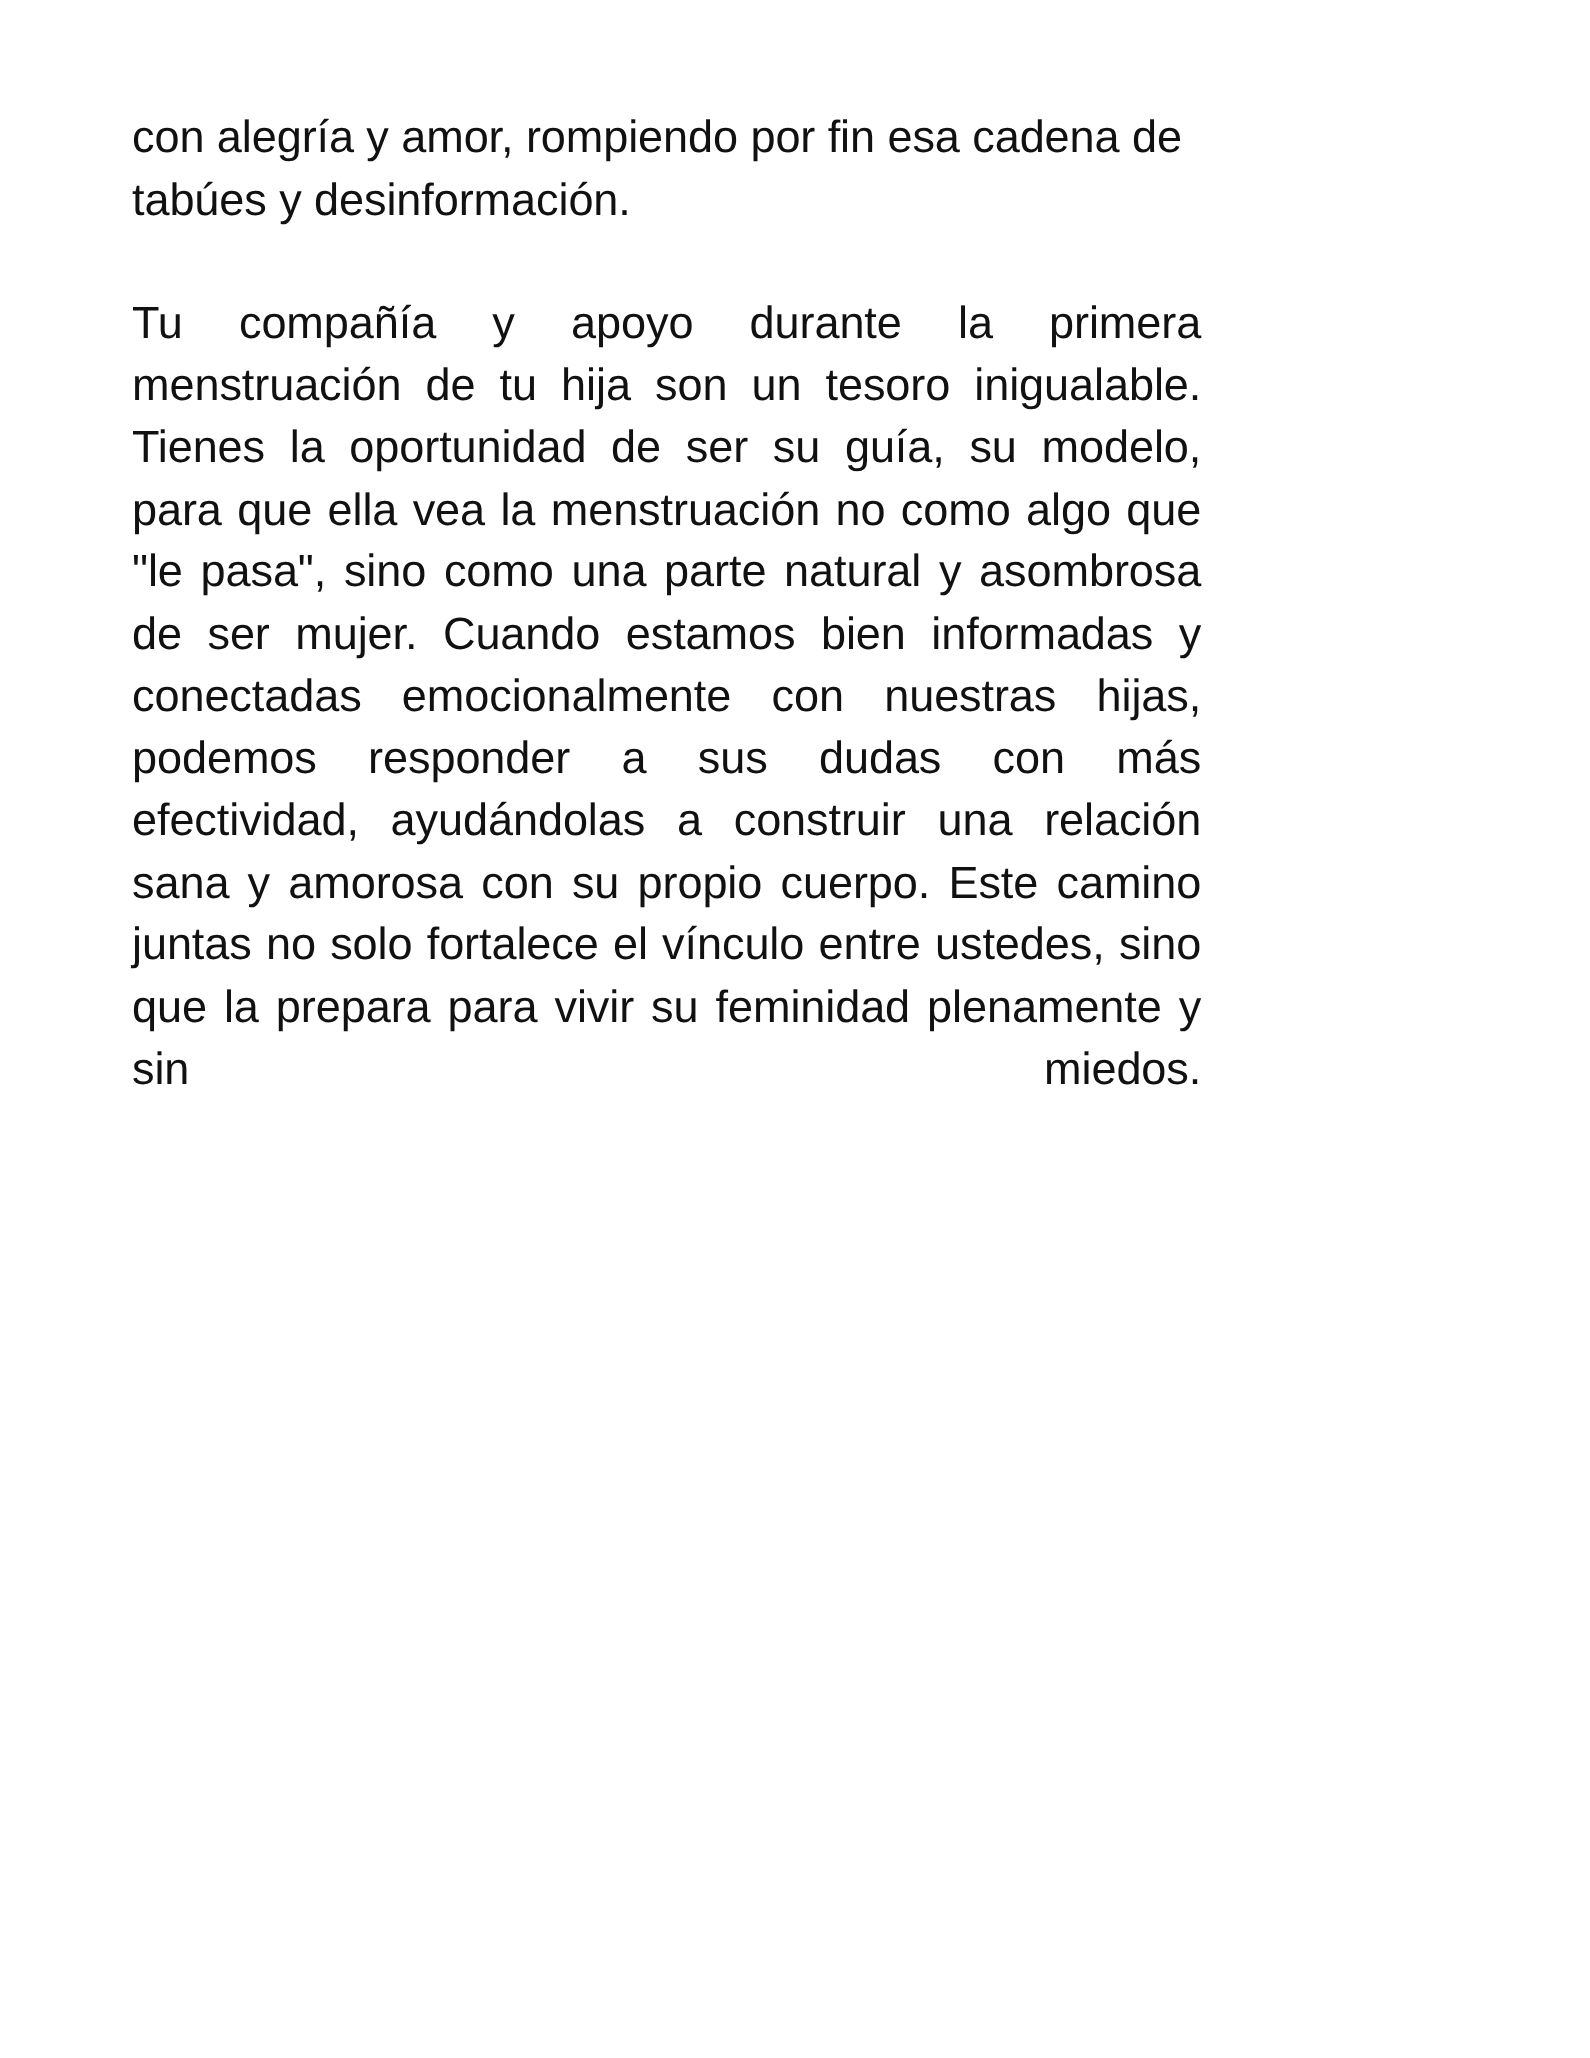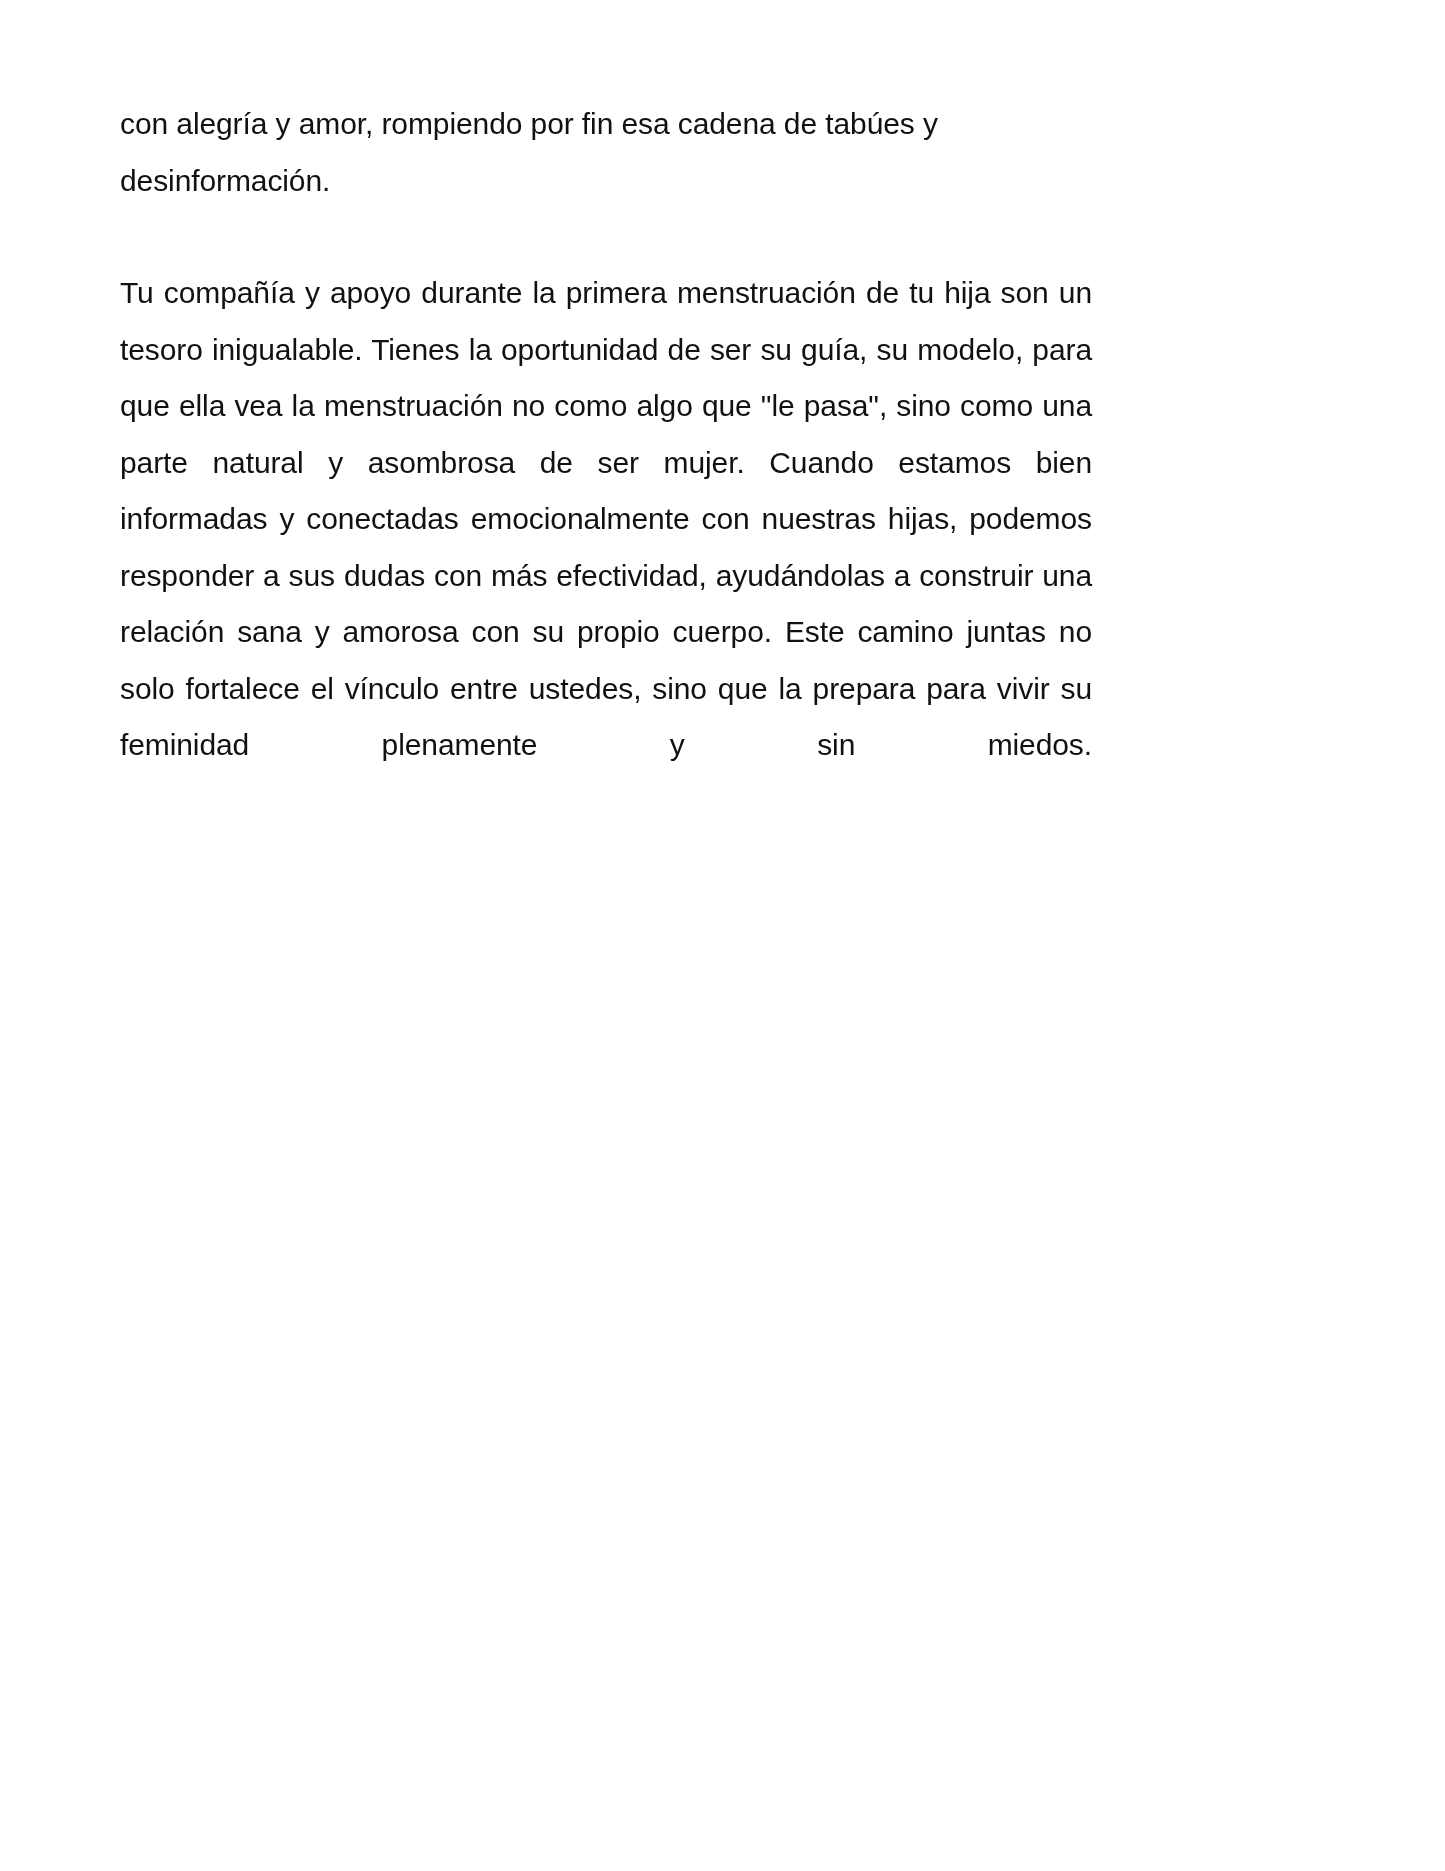--- a/index.html
+++ b/index.html
@@ -20,21 +20,21 @@
   }
   #content {
     position: absolute;
     left: 120px;
     top: 96px;
     width: 972px;
   }
   .para {
     margin: 0;
     color: #111111;
-    font-size: 30px;
+    font-size: 41px;
     line-height: 56.5px;
     letter-spacing: -0.1px;
     text-align: justify;
     text-justify: inter-word;
     word-spacing: 0px;
     font-weight: 400;
     -webkit-font-smoothing: antialiased;
   }
   .para.first {
     text-align: left;

